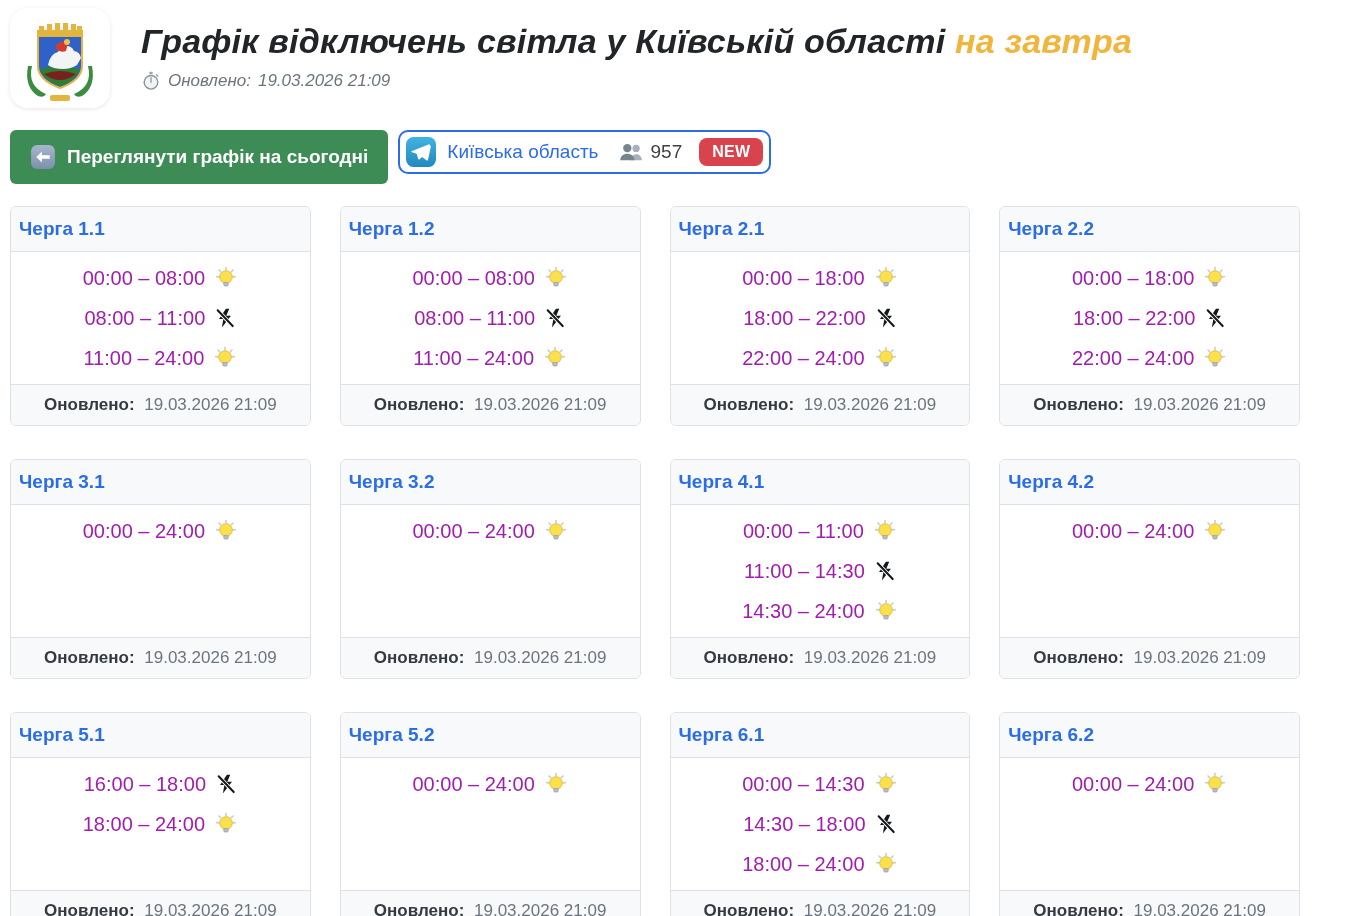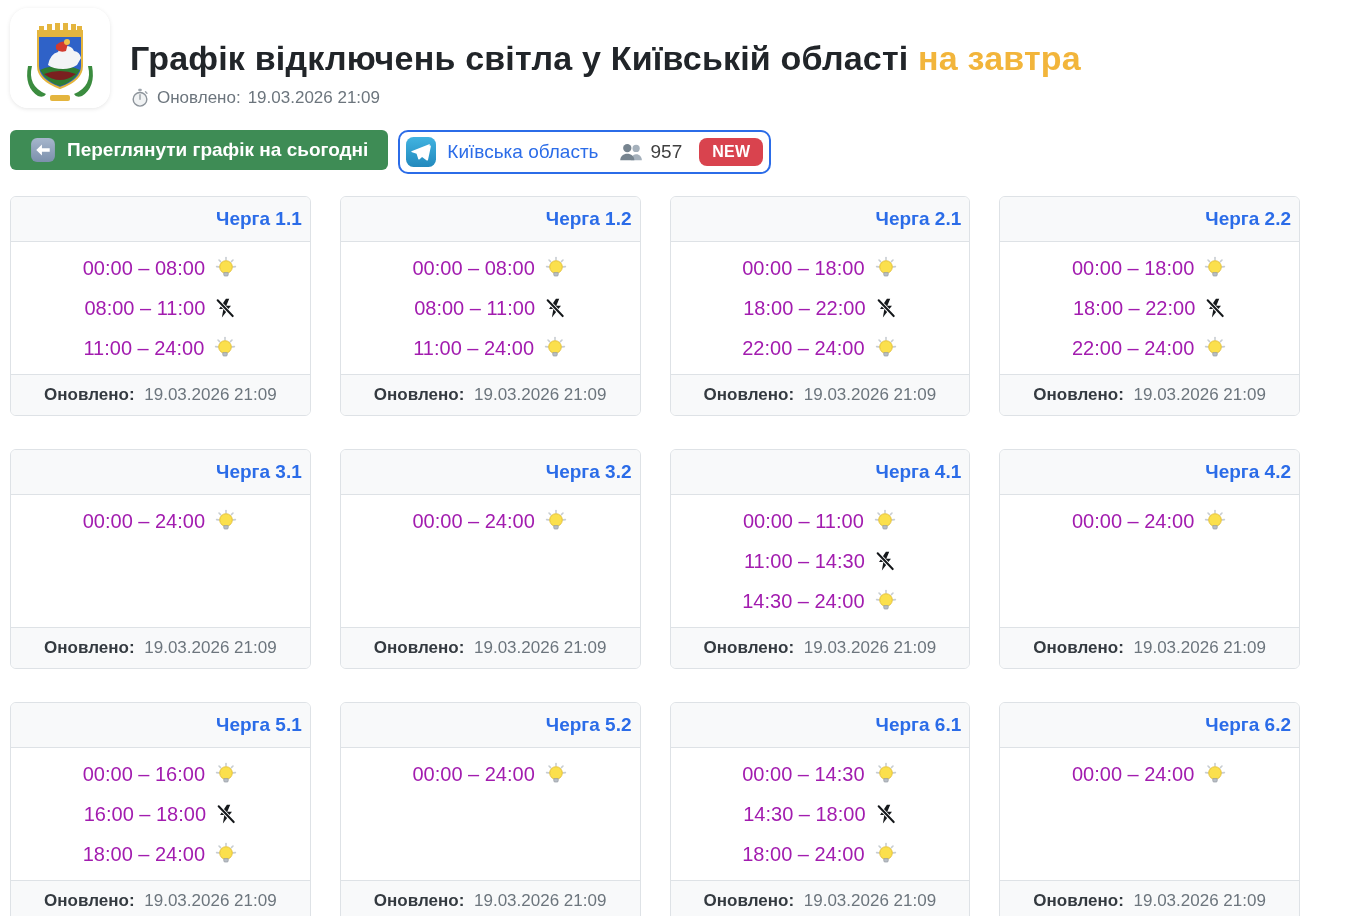--- a/index.html
+++ b/index.html
@@ -4,37 +4,37 @@
 <style>
   html,body{margin:0;padding:0;background:#fff;}
   body{
     width:1370px;height:916px;overflow:hidden;
     font-family:"Liberation Sans",sans-serif;color:#212529;
     -webkit-font-smoothing:antialiased;
   }
   .page{padding:8px 70px 18px 10px;box-sizing:border-box;width:1370px;}
 
   
-  .hdr{display:flex;align-items:flex-end;gap:20px;}
+  .hdr{display:flex;align-items:flex-start;gap:31px;font-style:italic;}
   .logo{
     width:100px;height:100px;border-radius:18px;background:#fff;
     box-shadow:0 1px 4px rgba(0,0,0,.10);flex:0 0 auto;overflow:hidden;
   }
   .hdr-text{padding-top:14px;}
   .title{margin:0;font-size:34px;line-height:1.15;font-weight:700;color:#212529;letter-spacing:.2px;}
   .title .hl{color:var(--highlight-amber,#f2b53b);}
   .updated{display:flex;align-items:center;gap:7px;margin-top:10px;font-size:17px;color:#6c757d;}
   .updated .ic{display:inline-flex;line-height:0;}
 
   
   .toolbar{display:flex;align-items:stretch;gap:10px;margin-top:22px;}
   .btn-today{
     display:inline-flex;align-items:center;gap:11px;cursor:pointer;text-decoration:none;
     background:var(--button-green,#3e8c55);color:#fff;border:none;border-radius:6px;
-    padding:0 20px;height:40px;font-size:19px;font-weight:600;font-family:inherit;
+    padding:0 20px;height:54px;font-size:19px;font-weight:600;font-family:inherit;
   }
   .btn-today .ic{display:inline-flex;line-height:0;}
   .tg-widget{
     display:inline-flex;align-items:center;gap:11px;cursor:pointer;
     background:#fff;border:2px solid var(--accent-blue,#2b6ce8);border-radius:10px;
     padding:0 6px;height:40px;
   }
   .tg-widget .ic{display:inline-flex;line-height:0;}
   .tg-link{color:var(--accent-blue,#2b6ce8);font-size:19px;text-decoration:none;}
   .tg-members{display:inline-flex;align-items:center;gap:7px;margin-left:8px;font-size:19px;color:#404040;}
@@ -47,21 +47,21 @@
   .grid{
     margin-top:22px;display:grid;grid-template-columns:repeat(4,1fr);
     column-gap:29px;row-gap:33px;
   }
   .card{
     border:1px solid #dee2e6;border-radius:6px;background:#fff;overflow:hidden;
     display:flex;flex-direction:column;min-height:206px;
   }
   .card-title{
     margin:0;background:#f8f9fa;border-bottom:1px solid #dee2e6;
-    text-align:right;padding:11px 8px;font-size:19px;font-weight:700;
+    text-align:left;padding:11px 8px;font-size:19px;font-weight:700;
     color:var(--accent-blue,#2b6ce8);
   }
   .card-body{flex:1 1 auto;padding:6px 0;}
   .slot{height:40px;display:flex;align-items:center;justify-content:center;gap:9px;font-size:20px;color:#a21caf;}
   .slot .state{display:inline-flex;line-height:0;}
   .card-footer{
     background:#f8f9fa;border-top:1px solid #dee2e6;text-align:center;
     padding:10px 6px;font-size:17px;color:#6c757d;
   }
   .card-footer b{color:#343a40;font-weight:700;margin-right:5px;}
@@ -488,36 +488,20 @@
               </svg>
             </span>
   </div>
 </div>
     <div class="card-footer"><b class="cf-label">Оновлено:</b><span class="cf-value"> 19.03.2026 21:09</span></div>
   </section>
 
   <section class="card">
     <h2 class="card-title">Черга 5.1</h2>
     <div class="card-body">
-  <div class="slot">
-    <span class="time">00:00 – 16:00</span>
-    <span class="state">
-              <svg viewBox="0 0 24 24" width="24" height="24" aria-hidden="true">
-                <g stroke="#c8cdd2" stroke-width="1.6" stroke-linecap="round">
-                  <line x1="12" y1="1.5" x2="12" y2="3.4"></line>
-                  <line x1="5" y1="4" x2="6.6" y2="5.6"></line>
-                  <line x1="19" y1="4" x2="17.4" y2="5.6"></line>
-                  <line x1="2.6" y1="10.6" x2="4.9" y2="10.9"></line>
-                  <line x1="21.4" y1="10.6" x2="19.1" y2="10.9"></line>
-                </g>
-                <circle cx="12" cy="11" r="6.3" fill="#fbe04d" stroke="#e0bc38" stroke-width="0.9"></circle>
-                <path d="M9.8 16.6 h4.4 v2.3 a1.1 1.1 0 0 1 -1.1 1.1 h-2.2 a1.1 1.1 0 0 1 -1.1 -1.1 z" fill="#b9bfc6" stroke="#969ca3" stroke-width="0.7"></path>
-              </svg>
-            </span>
-  </div>
 
   <div class="slot">
     <span class="time">16:00 – 18:00</span>
     <span class="state">
               <svg viewBox="0 0 24 24" width="22" height="22" aria-hidden="true">
                 <polygon points="13,1.8 5.5,13 10.2,13 8.6,22.4 18.5,9.6 13.4,9.6 16.6,1.8" fill="#15181b"></polygon>
                 <line x1="4" y1="3.6" x2="20.4" y2="20.8" stroke="#ffffff" stroke-width="4.2"></line>
                 <line x1="4" y1="3.6" x2="20.4" y2="20.8" stroke="#15181b" stroke-width="2.2" stroke-linecap="round"></line>
               </svg>
             </span>

